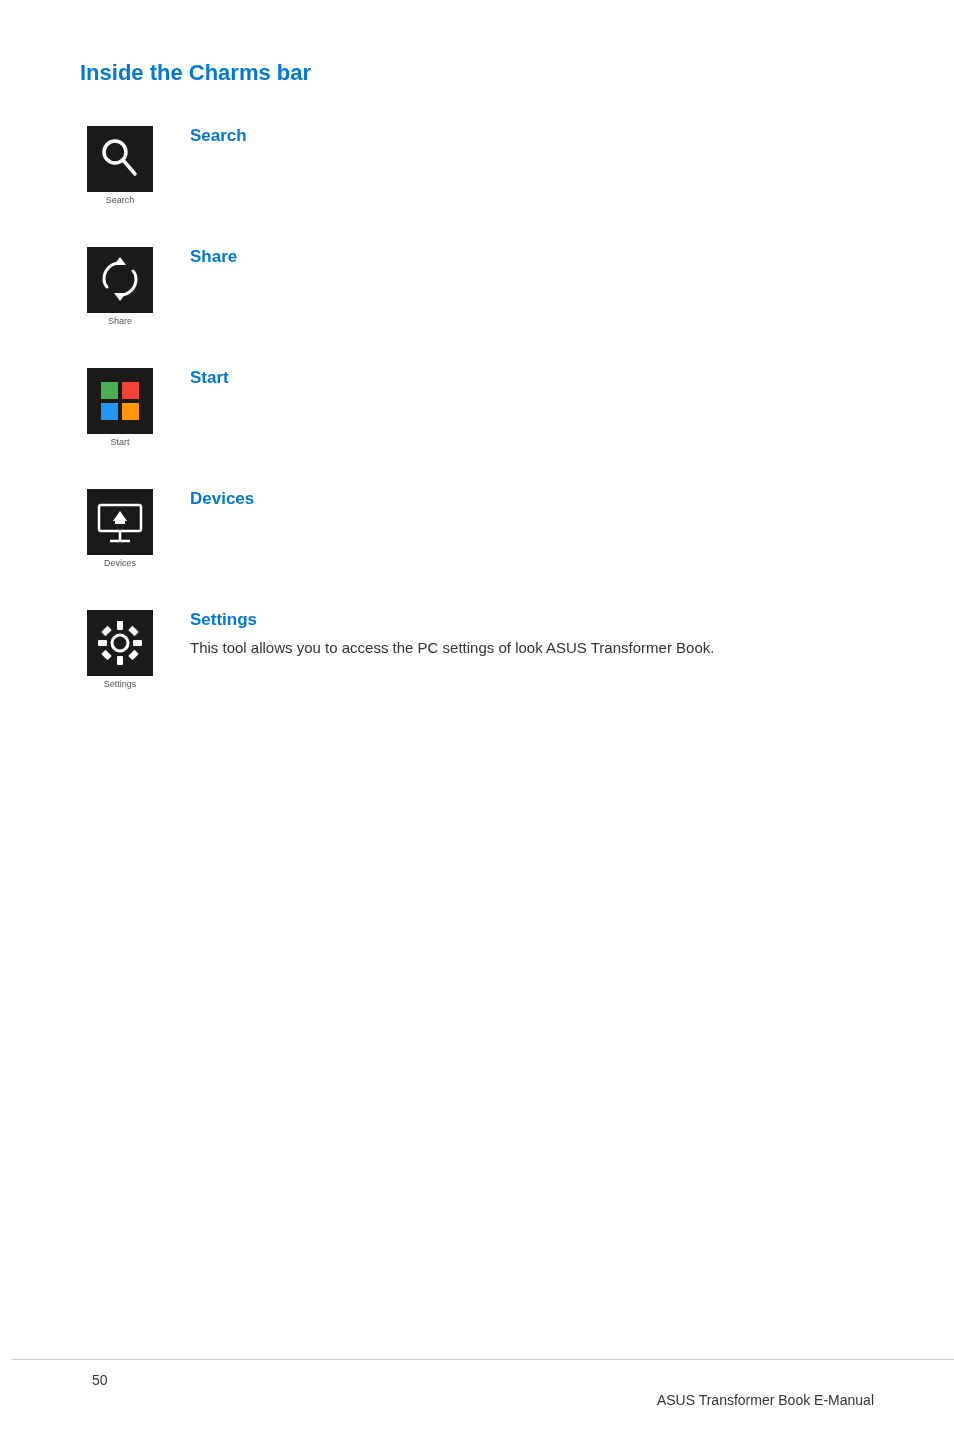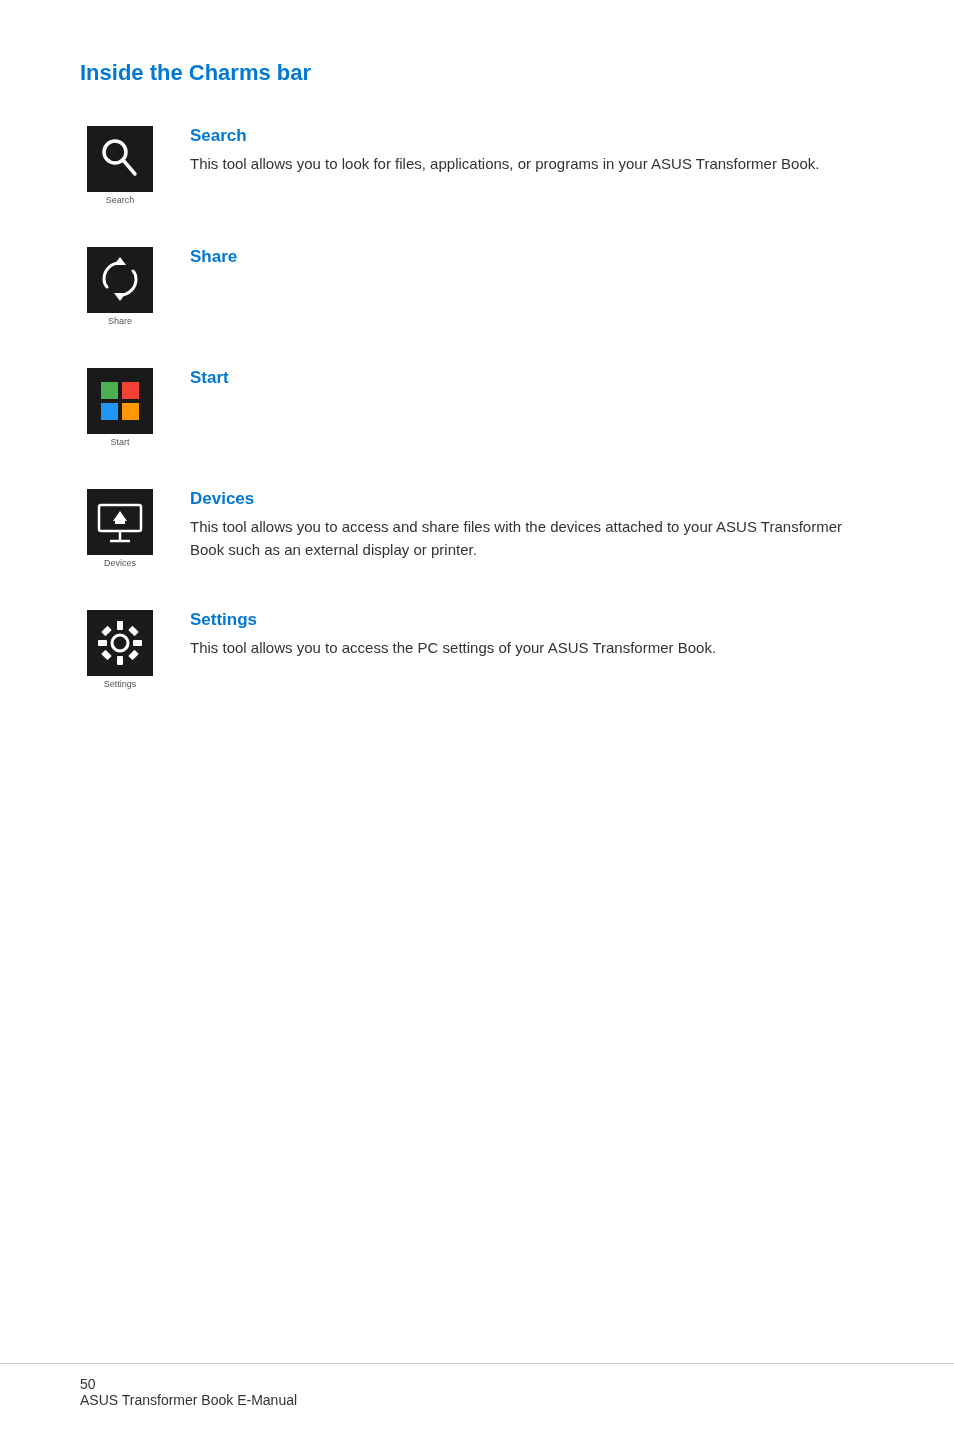--- a/index.html
+++ b/index.html
@@ -103,38 +103,39 @@
     }
 
     
     .icon-settings {
       background: #1a1a1a;
     }
 
     .footer {
       position: absolute;
       bottom: 30px;
-      left: 0;
+      left: 12px;
       right: 0;
       border-top: 1px solid #cccccc;
       display: flex;
-      flex-direction: column;
+      flex-direction: row;
       justify-content: space-between;
       align-items: flex-start;
       padding: 12px 80px 0 80px;
     }
 
     .footer-page-number {
       font-size: 14px;
       color: #333;
     }
 
     .footer-book-title {
       font-size: 14px;
       color: #333;
+      margin-top: 20px;
     }
   </style>
 </head>
 <body>
 
 <div class="page-container">
 
   <h1 class="page-title">Inside the Charms bar</h1>
 
   <div class="charm-item">
@@ -143,21 +144,20 @@
         <svg width="66" height="66" viewBox="0 0 66 66">
           <rect width="66" height="66" fill="#1a1a1a"></rect>
           <circle cx="28" cy="26" r="11" stroke="white" stroke-width="3.5" fill="none"></circle>
           <line x1="36" y1="34" x2="48" y2="48" stroke="white" stroke-width="3.5" stroke-linecap="round"></line>
         </svg>
       </div>
       <span class="charm-icon-label">Search</span>
     </div>
     <div class="charm-content">
       <div class="charm-title">Search</div>
-      <div class="charm-description">This tool allows you to look for files, applications, or programs in your ASUS Transformer Book.</div>
     </div>
   </div>
 
   <div class="charm-item">
     <div class="charm-icon-wrapper">
       <div class="charm-icon icon-share">
         <svg width="66" height="66" viewBox="0 0 66 66">
           <rect width="66" height="66" fill="#1a1a1a"></rect>
 
           <path d="M33 16 C24 16 17 23 17 32 C17 35 18 38 20 40" stroke="white" stroke-width="3" fill="none" stroke-linecap="round"></path>
@@ -205,21 +205,20 @@
           <line x1="23" y1="52" x2="43" y2="52" stroke="white" stroke-width="2.5"></line>
 
           <polygon points="33,22 26,32 40,32" fill="white"></polygon>
           <rect x="28" y="32" width="10" height="3" fill="white"></rect>
         </svg>
       </div>
       <span class="charm-icon-label">Devices</span>
     </div>
     <div class="charm-content">
       <div class="charm-title">Devices</div>
-      <div class="charm-description">This tool allows you to access and share files with the devices attached to your ASUS Transformer Book such as an external display or printer.</div>
     </div>
   </div>
 
   <div class="charm-item">
     <div class="charm-icon-wrapper">
       <div class="charm-icon icon-settings">
         <svg width="66" height="66" viewBox="0 0 66 66">
           <rect width="66" height="66" fill="#1a1a1a"></rect>
 
           <circle cx="33" cy="33" r="8" stroke="white" stroke-width="3" fill="none"></circle>
@@ -231,21 +230,21 @@
           <rect x="16.5" y="16.5" width="6" height="9" rx="1" fill="white" transform="rotate(45 19.5 21)"></rect>
           <rect x="43.5" y="16.5" width="6" height="9" rx="1" fill="white" transform="rotate(-45 46.5 21)"></rect>
           <rect x="16.5" y="40.5" width="6" height="9" rx="1" fill="white" transform="rotate(-45 19.5 45)"></rect>
           <rect x="43.5" y="40.5" width="6" height="9" rx="1" fill="white" transform="rotate(45 46.5 45)"></rect>
         </svg>
       </div>
       <span class="charm-icon-label">Settings</span>
     </div>
     <div class="charm-content">
       <div class="charm-title">Settings</div>
-      <div class="charm-description">This tool allows you to access the PC settings of your ASUS Transformer Book.</div>
+      <div class="charm-description">This tool allows you to access the PC settings of look ASUS Transformer Book.</div>
     </div>
   </div>
 
   <div class="footer">
     <span class="footer-page-number">50</span>
     <span class="footer-book-title">ASUS Transformer Book E-Manual</span>
   </div>
 
 </div>
 

